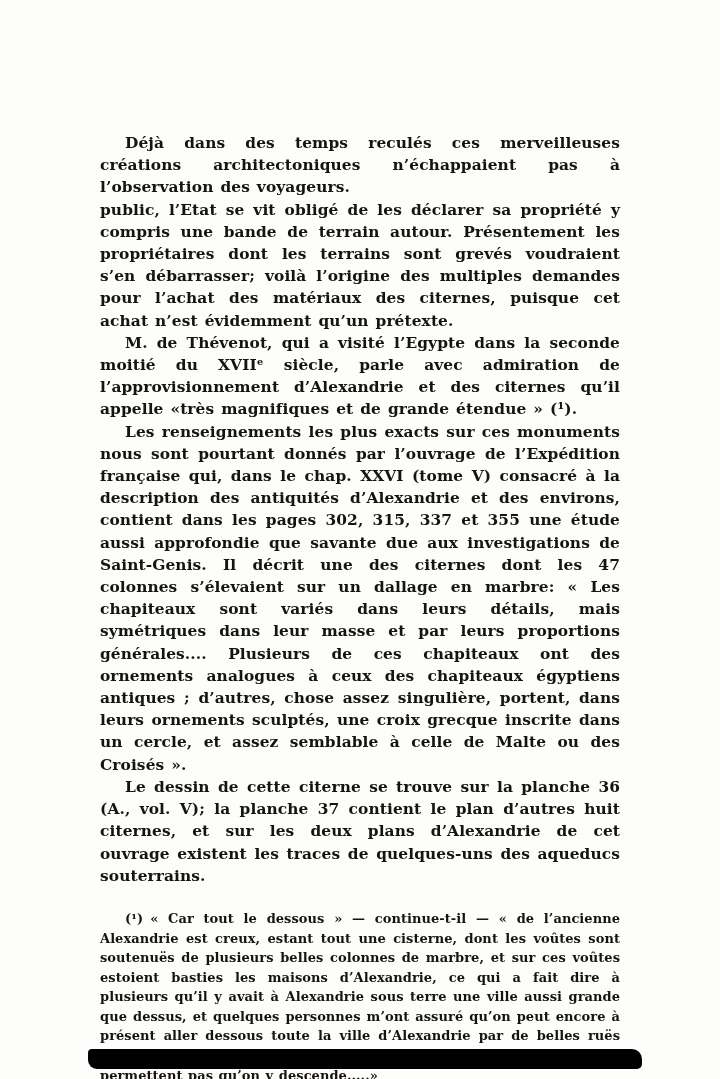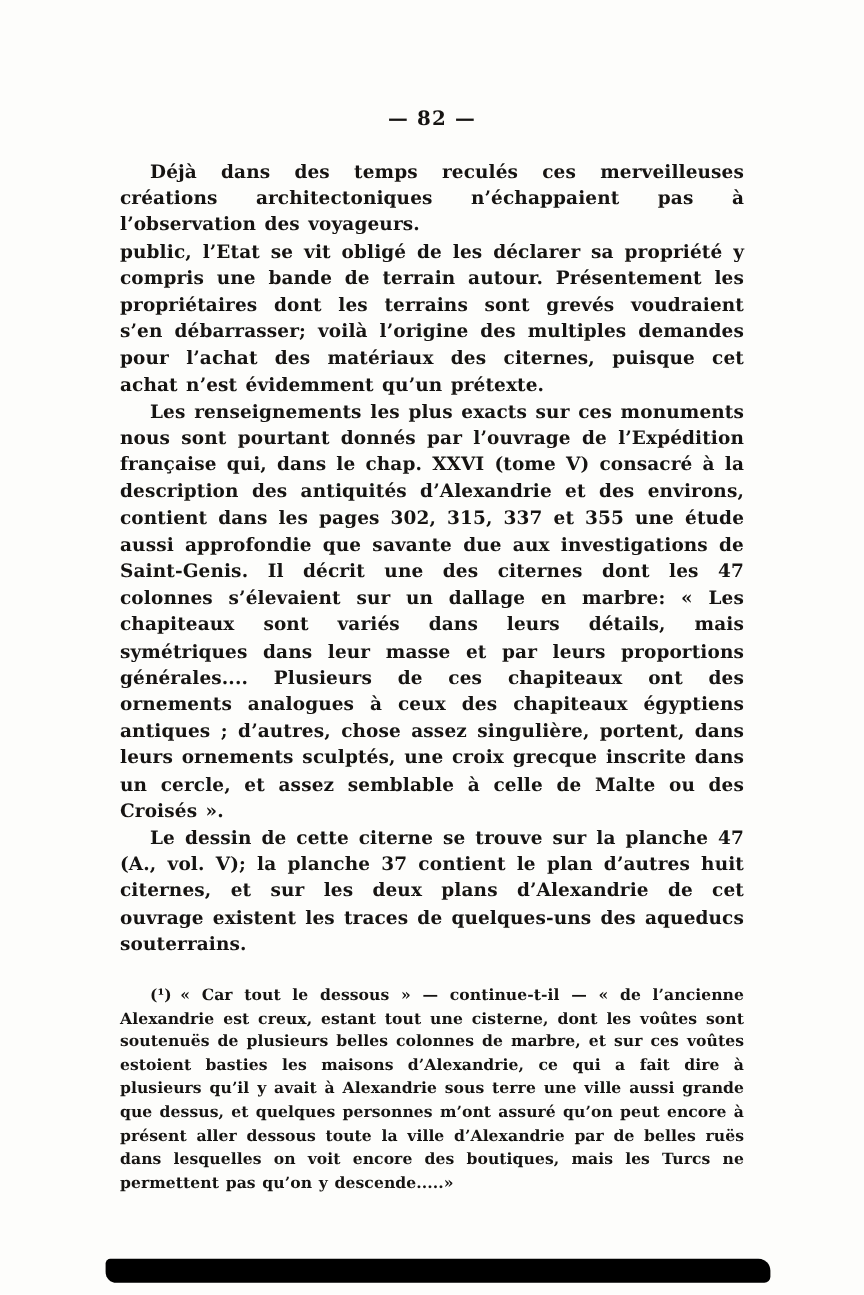--- a/index.html
+++ b/index.html
@@ -66,27 +66,27 @@
     height: 20px;
     background: #000000;
     border-radius: 4px 10px 5px 9px;
   }
 </style>
 </head>
 <body>
 
 <div class="page">
 
-  <div class="page-number">— 82 —</div>
 
   <div class="content">
     <p class="para indent">Déjà dans des temps reculés ces merveilleuses créations architectoniques n’échappaient pas à l’observation des voyageurs.</p>
     <p class="para">public, l’Etat se vit obligé de les déclarer sa propriété y compris une bande de terrain autour. Présentement les propriétaires dont les terrains sont grevés voudraient s’en débarrasser; voilà l’origine des multiples demandes pour l’achat des matériaux des citernes, puisque cet achat n’est évidemment qu’un prétexte.</p>
+    <p class="para indent">M. de Thévenot, qui a visité l’Egypte dans la seconde moitié du XVIIᵉ siècle, parle avec admiration de l’approvisionnement d’Alexandrie et des citernes qu’il appelle «très magnifiques et de grande étendue » (¹).</p>
     <p class="para indent">Les renseignements les plus exacts sur ces monuments nous sont pourtant donnés par l’ouvrage de l’Expédition française qui, dans le chap. XXVI (tome V) consacré à la description des antiquités d’Alexandrie et des environs, contient dans les pages 302, 315, 337 et 355 une étude aussi approfondie que savante due aux investigations de Saint-Genis. Il décrit une des citernes dont les 47 colonnes s’élevaient sur un dallage en marbre: « Les chapiteaux sont variés dans leurs détails, mais symétriques dans leur masse et par leurs proportions générales.... Plusieurs de ces chapiteaux ont des ornements analogues à ceux des chapiteaux égyptiens antiques ; d’autres, chose assez singulière, portent, dans leurs ornements sculptés, une croix grecque inscrite dans un cercle, et assez semblable à celle de Malte ou des Croisés ».</p>
-    <p class="para indent">Le dessin de cette citerne se trouve sur la planche 47 (A., vol. V); la planche 37 contient le plan d’autres huit citernes, et sur les deux plans d’Alexandrie de cet ouvrage existent les traces de quelques-uns des aqueducs souterrains.</p>
+    <p class="para indent">Le dessin de cette citerne se trouve sur la planche 36 (A., vol. V); la planche 37 contient le plan d’autres huit citernes, et sur les deux plans d’Alexandrie de cet ouvrage existent les traces de quelques-uns des aqueducs souterrains.</p>
 
     <div class="footnote">
       <span class="fn-marker">(¹)</span><span>« Car tout le dessous » — continue-t-il — « de l’ancienne Alexandrie est creux, estant tout une cisterne, dont les voûtes sont soutenuës de plusieurs belles colonnes de marbre, et sur ces voûtes estoient basties les maisons d’Alexandrie, ce qui a fait dire à plusieurs qu’il y avait à Alexandrie sous terre une ville aussi grande que dessus, et quelques personnes m’ont assuré qu’on peut encore à présent aller dessous toute la ville d’Alexandrie par de belles ruës dans lesquelles on voit encore des boutiques, mais les Turcs ne permettent pas qu’on y descende.....»</span>
     </div>
   </div>
 
   <div class="scan-bar"></div>
 
 </div>
 

